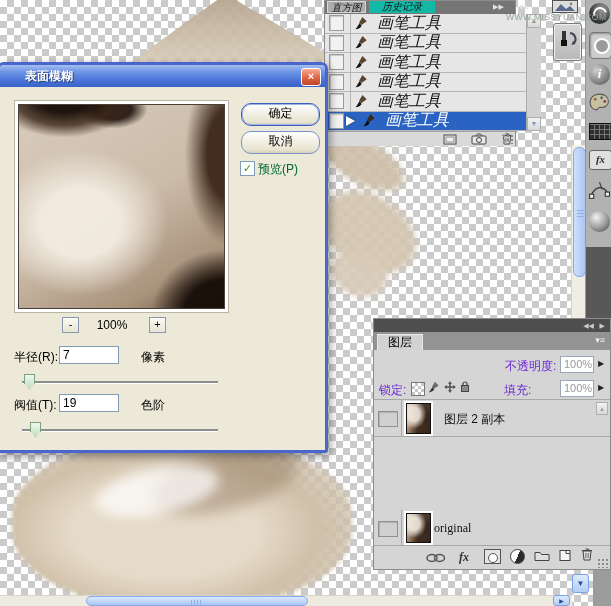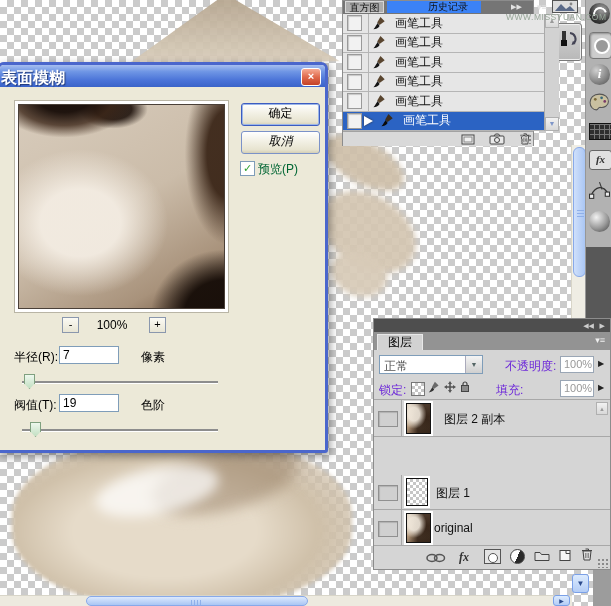--- a/index.html
+++ b/index.html
@@ -17,36 +17,36 @@
   
   .blob{filter:blur(3px);opacity:.93;}
   .blob-hair{background:linear-gradient(180deg,#b3a28b,#cfc2ae 70%,#d8ccba);
     clip-path:polygon(46% 0%,100% 96%,0% 100%);}
   .stroke{border-radius:50%;}
   
   .dialog{background:#ece9d8;border:3px solid #4a66cc;border-radius:7px 7px 3px 3px;
     box-shadow:2px 3px 8px rgba(0,0,0,.4);}
   .titlebar{left:0;top:0;right:0;height:22px;border-radius:4px 4px 0 0;
     background:linear-gradient(180deg,#a6bef0 0%,#6f96e5 30%,#4a73d8 70%,#3a63c9 100%);}
-  .title-text{left:1px;top:3px;color:#fff;font-weight:bold;font-size:16px;
+  .title-text{left:25px;top:3px;color:#fff;font-weight:bold;font-size:12px;
     text-shadow:1px 1px 1px #223a77;}
   .close-btn{width:18px;height:16px;border:1px solid #fff;border-radius:3px;
     background:linear-gradient(180deg,#f6ab93 0%,#e06a4c 50%,#c44227 100%);
     color:#fff;font-weight:bold;font-size:11px;line-height:15px;text-align:center;cursor:pointer;}
   .preview-frame{background:#fff;border:1px solid #b9b5a5;padding:3px;}
   .preview-img{width:100%;height:100%;border:1px solid #4a4038;box-sizing:border-box;background:
     radial-gradient(ellipse 95px 55px at 22% -4%,rgba(25,14,9,.97) 0 28%,rgba(60,38,24,.8) 52%,transparent 74%),
     radial-gradient(ellipse 46px 26px at 46% 2%,rgba(30,18,12,.9) 0 40%,transparent 75%),
     radial-gradient(ellipse 62px 130px at 102% 24%,rgba(55,34,20,.92) 0 34%,transparent 70%),
     radial-gradient(ellipse 105px 95px at 100% 104%,rgba(22,13,8,.96) 0 38%,transparent 70%),
     radial-gradient(ellipse 125px 105px at 30% 58%,rgba(243,236,226,.95) 0 32%,transparent 70%),
     linear-gradient(150deg,#d8ccbc 0%,#cbbca9 50%,#a8927b 82%,#6b513c 100%);}
   .mini-btn{width:15px;height:14px;background:linear-gradient(180deg,#fbfaf4,#e8e5d4);
     border:1px solid #8a97ad;font-size:11px;line-height:12px;text-align:center;cursor:pointer;}
-  .xp-btn{width:77px;height:21px;border:1px solid #7b92c8;border-radius:3px;
+  .xp-btn{width:77px;height:21px;border:1px solid #7b92c8;border-radius:10px;
     background:linear-gradient(180deg,#ffffff,#f2f0e4 45%,#e7e3cf 85%,#d4cfb6);
     font-size:12px;line-height:19px;text-align:center;cursor:pointer;}
   .xp-btn.default{border-color:#3c5cc0;box-shadow:0 0 0 1px #9cb6e8 inset;}
   .field{background:#fff;border:1px solid #7f9db9;font-size:12px;padding:0 3px;
     font-family:"Liberation Sans","DejaVu Sans",sans-serif;}
   .slider-track{height:2px;background:#8d8d8d;box-shadow:0 1px 0 #fff;}
   .slider-thumb{width:11px;height:15px;background:linear-gradient(180deg,#eef8ee,#c2dfc2);
     border:1px solid #7fa07f;box-sizing:border-box;cursor:pointer;
     clip-path:polygon(0 0,100% 0,100% 62%,50% 100%,0 62%);}
   .xp-check{width:13px;height:13px;background:#fff;border:1px solid #7f9db9;
@@ -55,21 +55,21 @@
   .panel{border:1px solid #8c8c8c;background:#dcdcdc;box-sizing:border-box;}
   .h-tabbar{left:0;top:0;right:0;height:13px;background:#757575;}
   .h-tab{height:12px;font-size:10px;line-height:12px;text-align:center;color:#111;cursor:pointer;}
   .h-rows{left:0;top:13px;width:201px;height:117px;background:#e6e6e6;}
   .h-row{position:relative;height:19.5px;box-sizing:border-box;border-bottom:1px solid #b5b5b5;
     display:flex;align-items:center;cursor:pointer;}
   .h-src{width:13px;height:14px;margin:0 6px 0 4px;background:#f2f2f2;border:1px solid #9a9a9a;
     box-shadow:inset 1px 1px 1px rgba(0,0,0,.18);flex:0 0 auto;}
   .h-div{width:1px;height:100%;background:#b5b5b5;margin-right:3px;}
   .h-ic{width:17px;height:15px;flex:0 0 auto;margin-right:6px;}
-  .h-label{font-size:12px;color:#111;white-space:nowrap;}
+  .h-label{font-size:16px;color:#111;white-space:nowrap;}
   .h-row.sel{background:#2b63c3;}
   .h-row.sel .h-label{color:#fff;}
   .h-ptr{position:absolute;left:21px;top:4px;width:0;height:0;border-left:9px solid #fff;
     border-top:5.5px solid transparent;border-bottom:5.5px solid transparent;
     filter:drop-shadow(0 0 1px #333);}
   .h-scroll{left:201px;top:13px;width:15px;height:117px;background:#d2d2d2;border-left:1px solid #aaa;box-sizing:border-box;}
   .sc-btn{width:100%;height:14px;background:linear-gradient(180deg,#f2f2f2,#d8d8d8);
     border:1px solid #b0b0b0;box-sizing:border-box;font-size:7px;text-align:center;line-height:12px;color:#7f96c8;cursor:pointer;}
   .h-footer{left:0;top:130px;right:0;height:14px;background:#d9d9d9;border-top:1px solid #a2a2a2;}
   .f-ic{cursor:pointer;}
@@ -195,24 +195,24 @@
   </div>
   <div class="abs" style="left:553px;top:23px;width:27px;height:36px;background:linear-gradient(180deg,#d6d6d6,#b8b8b8);border:1px solid #7a7a7a;border-radius:3px;box-shadow:inset 0 0 0 1px #eee;">
     <svg viewBox="0 0 20 22" width="20" height="22" style="margin:5px auto 0;">
         <rect x="4" y="2" width="4" height="9" fill="#333"></rect>
         <rect x="3" y="11" width="6" height="6" fill="#111"></rect>
         <path d="M12 4 a6 6 0 0 1 4 10" fill="none" stroke="#445" stroke-width="2"></path>
         <path d="M13.5 16 l4 -1 l-2.5 -3.2 Z" fill="#445"></path>
       </svg>
   </div>
 
-  <div class="abs panel" style="left:342px;top:0;width:192px;height:146px;">
+  <div class="abs panel" style="left:324px;top:0;width:192px;height:146px;font-style:italic;">
     <div class="abs h-tabbar">
       <div class="abs h-tab" style="left:2px;top:0;width:39px;background:#adadad;border:1px solid #d8d8d8;box-sizing:border-box;">直方图</div>
-      <div class="abs h-tab" style="left:44px;top:0;width:66px;background:#3b82f6;padding-left:28px;">历史记录</div>
+      <div class="abs h-tab" style="left:44px;top:0;width:66px;background:#14b8a6;">历史记录</div>
       <div class="abs" style="left:168px;top:2px;font-size:7px;color:#e2e2e2;">▶▶</div>
       <div class="abs" style="left:194px;top:1px;font-size:9px;color:#e2e2e2;">▾≡</div>
     </div>
 
     <div class="abs h-rows">
       <div class="h-row">
         <div class="h-src"></div>
           <div class="h-div"></div>
         <div class="h-ic">
             <svg viewBox="0 0 16 16" width="16" height="15">
@@ -333,39 +333,35 @@
     <div class="abs slider-track" style="left:22px;top:316px;width:196px;"></div>
     <div class="abs slider-thumb" style="left:24px;top:309px;"></div>
 
     <div class="abs" style="left:14px;top:332px;">阀值(T):</div>
     <input class="abs field" style="left: 59px; top: 329px; width: 52px; height: 16px;" value="19">
     <div class="abs" style="left:141px;top:332px;">色阶</div>
     <div class="abs slider-track" style="left:22px;top:364px;width:196px;"></div>
     <div class="abs slider-thumb" style="left:30px;top:357px;"></div>
 
     <div class="abs xp-btn default" style="left:241px;top:38px;">确定</div>
-    <div class="abs xp-btn" style="left:241px;top:66px;font-style:italic;">取消</div>
+    <div class="abs xp-btn" style="left:241px;top:66px;">取消</div>
     <div class="abs xp-check" style="left:240px;top:96px;">✓</div>
     <div class="abs" style="left:258px;top:96px;color:#063;">预览(P)</div>
   </div>
 
   <div class="abs panel" style="left:373px;top:318px;width:238px;height:252px;background:#d5d5d5;">
     <div class="abs lp-title">
       <span class="abs" style="right:16px;">◀◀</span>
       <span class="abs" style="right:5px;">▶</span>
     </div>
     <div class="abs lp-tabrow">
       <div class="abs lp-tab">图层</div>
       <div class="abs" style="right:5px;top:3px;font-size:9px;color:#efefef;">▾≡</div>
     </div>
 
-    <div class="abs combo" style="left:5px;top:36px;width:104px;height:19px;">
-      <span class="cval">正常</span>
-      <span class="cbtn">▼</span>
-    </div>
     <div class="abs dim" style="left:131px;top:39px;">不透明度:</div>
     <div class="abs valbox" style="left:186px;top:37px;width:34px;height:17px;">100%</div>
     <div class="abs spin" style="left:224px;top:40px;">▶</div>
 
     <div class="abs dim" style="left:5px;top:63px;">锁定:</div>
     <div class="abs checker-sm" style="left:37px;top:63px;width:12px;height:12px;border:1px solid #777;"></div>
     <div class="abs" style="left:54px;top:62px;">
         <svg viewBox="0 0 16 16" width="13" height="13">
           <path d="M8.5 1 L13 5.5 L7.5 9.5 L5 7 Z" fill="#6a6a6a"></path>
           <path d="M5.5 7.5 C4 9.5 3.6 11.5 1 14 C3.6 14 6 13 7.6 10.6 Z" fill="#333"></path>
@@ -375,40 +371,33 @@
         <svg viewBox="0 0 12 12" width="12" height="12">
           <path d="M6 0 L8 3 H6.8 V5.2 H9 V4 L12 6 L9 8 V6.8 H6.8 V9 H8 L6 12 L4 9 H5.2 V6.8 H3 V8 L0 6 L3 4 V5.2 H5.2 V3 H4 Z" fill="#555"></path>
         </svg>
       </div>
     <div class="abs" style="left:86px;top:61px;">
         <svg viewBox="0 0 10 12" width="10" height="13">
           <rect x="1.5" y="5" width="7" height="6" fill="#8a8a8a" stroke="#444"></rect>
           <path d="M3 5 V3.5 a2 2 0 0 1 4 0 V5" fill="none" stroke="#444" stroke-width="1.2"></path>
         </svg>
       </div>
-    <div class="abs dim" style="left:122px;top:63px;">填充:</div>
+    <div class="abs dim" style="left:130px;top:63px;">填充:</div>
     <div class="abs valbox" style="left:186px;top:61px;width:34px;height:17px;">100%</div>
     <div class="abs spin" style="left:224px;top:64px;">▶</div>
 
     <div class="abs" style="left:0;top:80px;right:0;height:146px;border-top:1px solid #a8a8a8;">
       <div class="l-row" style="top:0;height:37px;">
         <div class="eye-col">
             <div class="eye-box" style="top:11px;"></div>
           </div>
         <div class="thumb thumb-portrait" style="left:32px;top:3px;width:25px;height:31px;"></div>
         <div class="l-name" style="left:70px;top:11px;">图层 2 副本</div>
       </div>
-      <div class="l-row" style="top:75px;height:35px;">
-        <div class="eye-col">
-            <div class="eye-box" style="top:10px;"></div>
-          </div>
-        <div class="thumb checker-sm" style="left:32px;top:3px;width:22px;height:28px;"></div>
-        <div class="l-name" style="left:62px;top:10px;">图层 1</div>
-      </div>
-      <div class="l-row" style="top:110px;height:36px;">
+      <div class="l-row" style="top:110px;height:36px;font-family:Liberation Serif, serif;">
         <div class="eye-col">
             <div class="eye-box" style="top:11px;"></div>
           </div>
         <div class="thumb thumb-portrait" style="left:32px;top:3px;width:25px;height:30px;"></div>
         <div class="l-name" style="left:60px;top:11px;">original</div>
       </div>
       <div class="abs sc-btn" style="right:2px;top:2px;width:12px;height:13px;color:#9a9a9a;font-size:6px;line-height:12px;">▲</div>
     </div>
 
     <div class="abs" style="left:0;top:226px;right:0;height:24px;">

